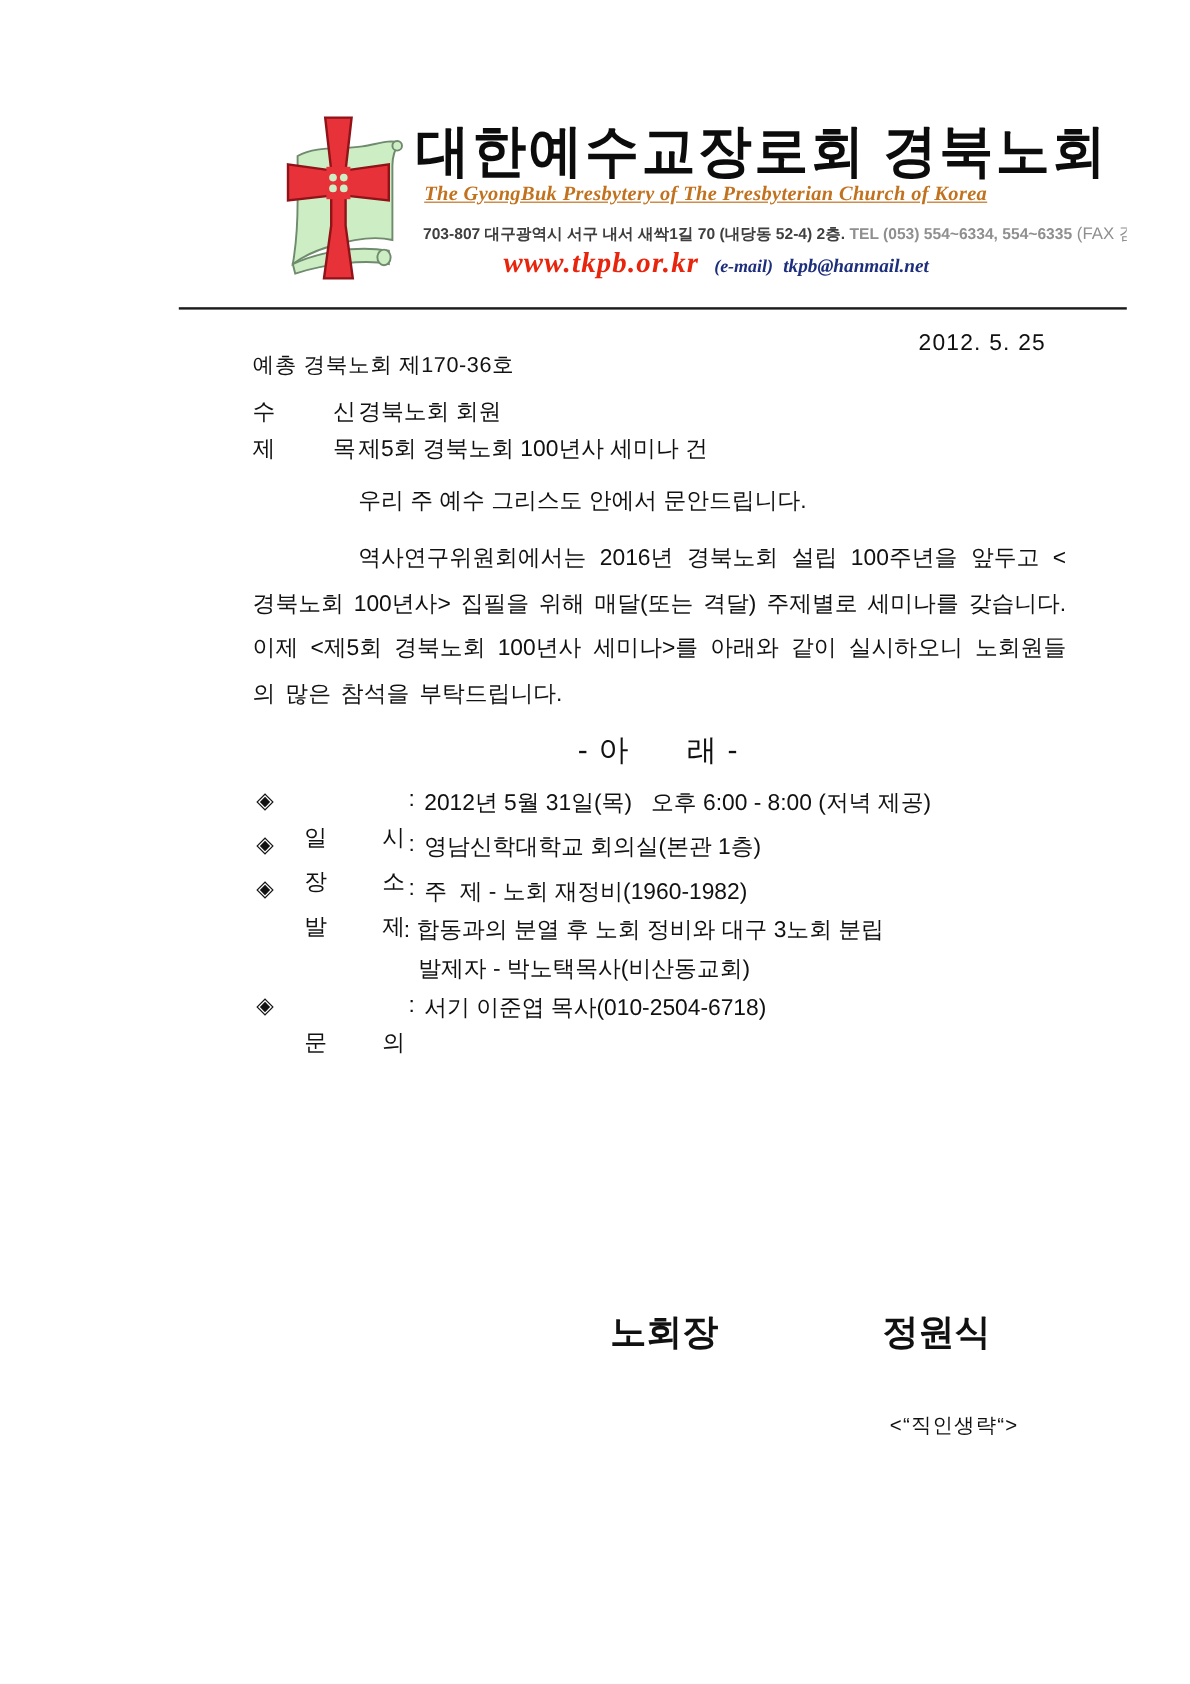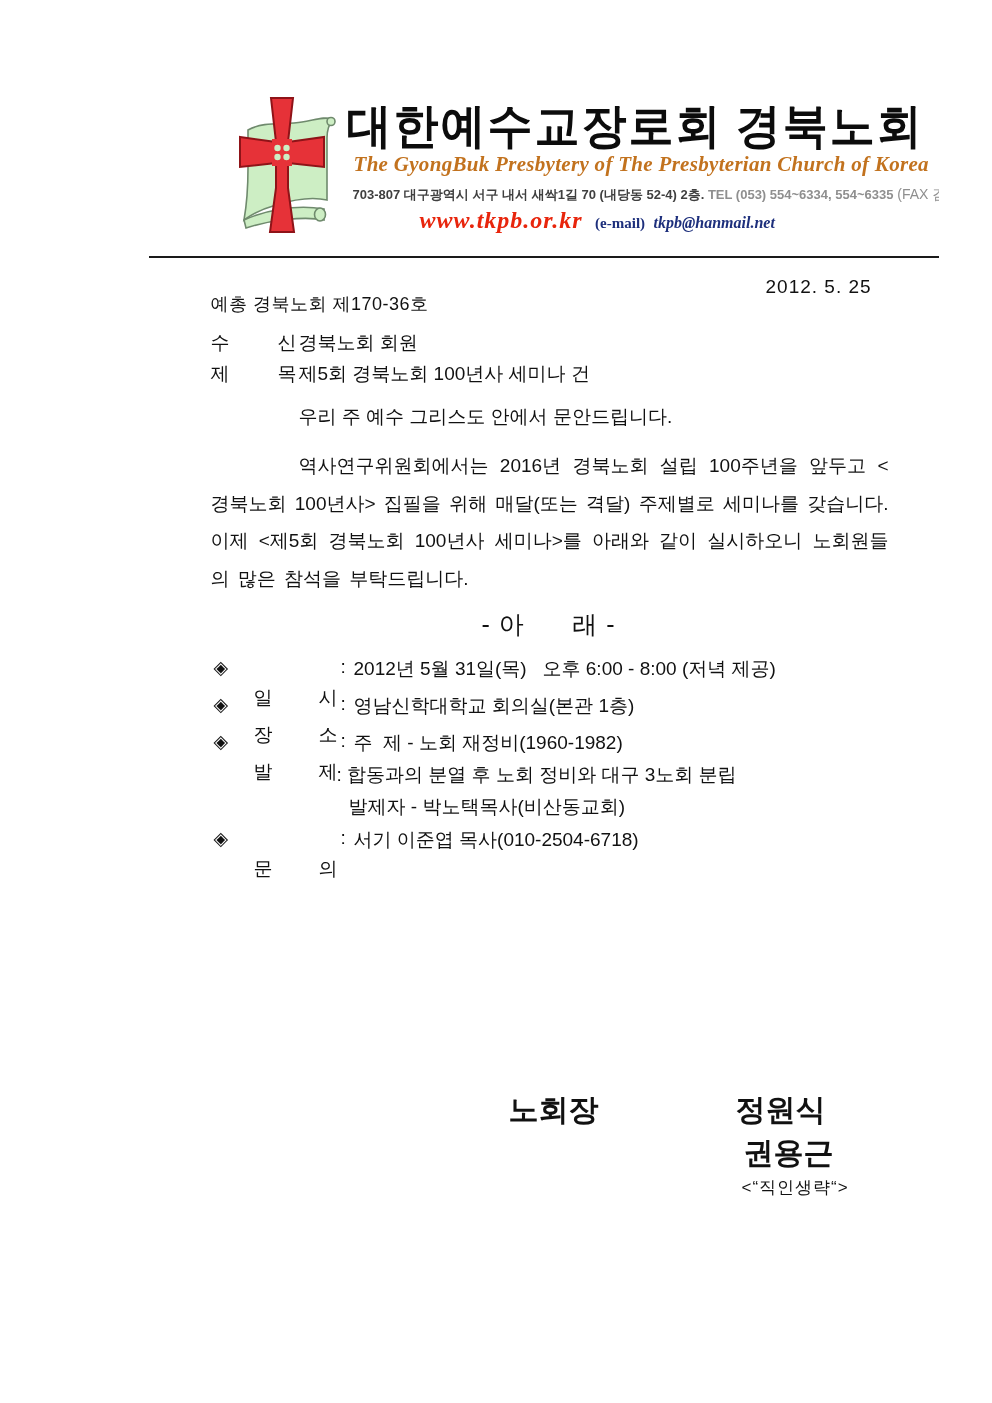--- a/index.html
+++ b/index.html
@@ -11,29 +11,29 @@
   .logo{position:absolute;left:158px;top:90px;width:140px;height:150px;}
   .title-ko{
     position:absolute;left:293px;top:96px;width:535px;
     font-family:"Liberation Serif","DejaVu Serif",serif;font-weight:900;
     font-size:45px;letter-spacing:2px;color:#0c0c0c;white-space:nowrap;
     transform:scaleY(1.05);
   }
   .subtitle-en{
     position:absolute;left:300px;top:152px;width:530px;
     font-family:"Liberation Serif","DejaVu Serif",serif;font-style:italic;font-weight:700;
-    font-size:21px;letter-spacing:0.3px;white-space:nowrap;
+    font-size:17px;letter-spacing:0.3px;white-space:nowrap;text-decoration:underline;
   }
   .addr-line{position:absolute;left:299px;top:186px;width:540px;font-size:13px;white-space:nowrap;}
   .addr-main{font-weight:700;color:#3f3f3f;}
   .addr-tel{color:#8f8f8f;font-weight:700;}
   .addr-fax{color:#8f8f8f;font-size:14px;}
   .web-line{position:absolute;left:366px;top:207px;width:470px;white-space:nowrap;}
   .www{font-family:"Liberation Serif","DejaVu Serif",serif;font-style:italic;font-weight:900;font-size:24px;letter-spacing:1px;}
-  .email-label{font-family:"Liberation Serif","DejaVu Serif",serif;font-weight:900;font-size:15px;margin-left:8px;}
+  .email-label{font-family:"Liberation Serif","DejaVu Serif",serif;font-style:italic;font-weight:900;font-size:15px;margin-left:8px;}
   .email{font-family:"Liberation Serif","DejaVu Serif",serif;font-style:italic;font-weight:700;font-size:16px;margin-left:4px;text-align:center;}
   .rule{position:absolute;left:95px;top:256px;width:810px;height:2px;background:#1a1a1a;}
   
   .doc-num{position:absolute;left:157px;top:292px;font-size:18px;letter-spacing:0.5px;white-space:pre;}
   .doc-date{position:absolute;left:712px;top:276px;font-size:19px;letter-spacing:1px;white-space:pre;}
   .field-row{position:absolute;left:157px;height:26px;font-size:19px;}
   .field-label{position:absolute;left:0;width:86px;display:inline-block;text-align:justify;text-align-last:justify;}
   .field-value{position:absolute;left:88px;white-space:pre;}
   .greeting{position:absolute;left:245px;top:404px;font-size:19px;white-space:pre;}
   .paragraph{
@@ -139,16 +139,15 @@
   </div>
   <div class="li" style="top:827px">
     <span class="bullet">◈</span>
     <span class="li-label">문 의</span>
     <span class="li-colon">:</span>
     <span class="li-value">서기 이준엽 목사(010-2504-6718)</span>
   </div>
 
   <div class="sig-row sig-role-1">노회장</div>
   <div class="sig-row sig-name-1">정원식</div>
-  <div class="sig-row sig-name-2">권용근</div>
   <div class="seal-note">&lt;“직인생략“&gt;</div>
 
 </div>
 
 </body></html>

